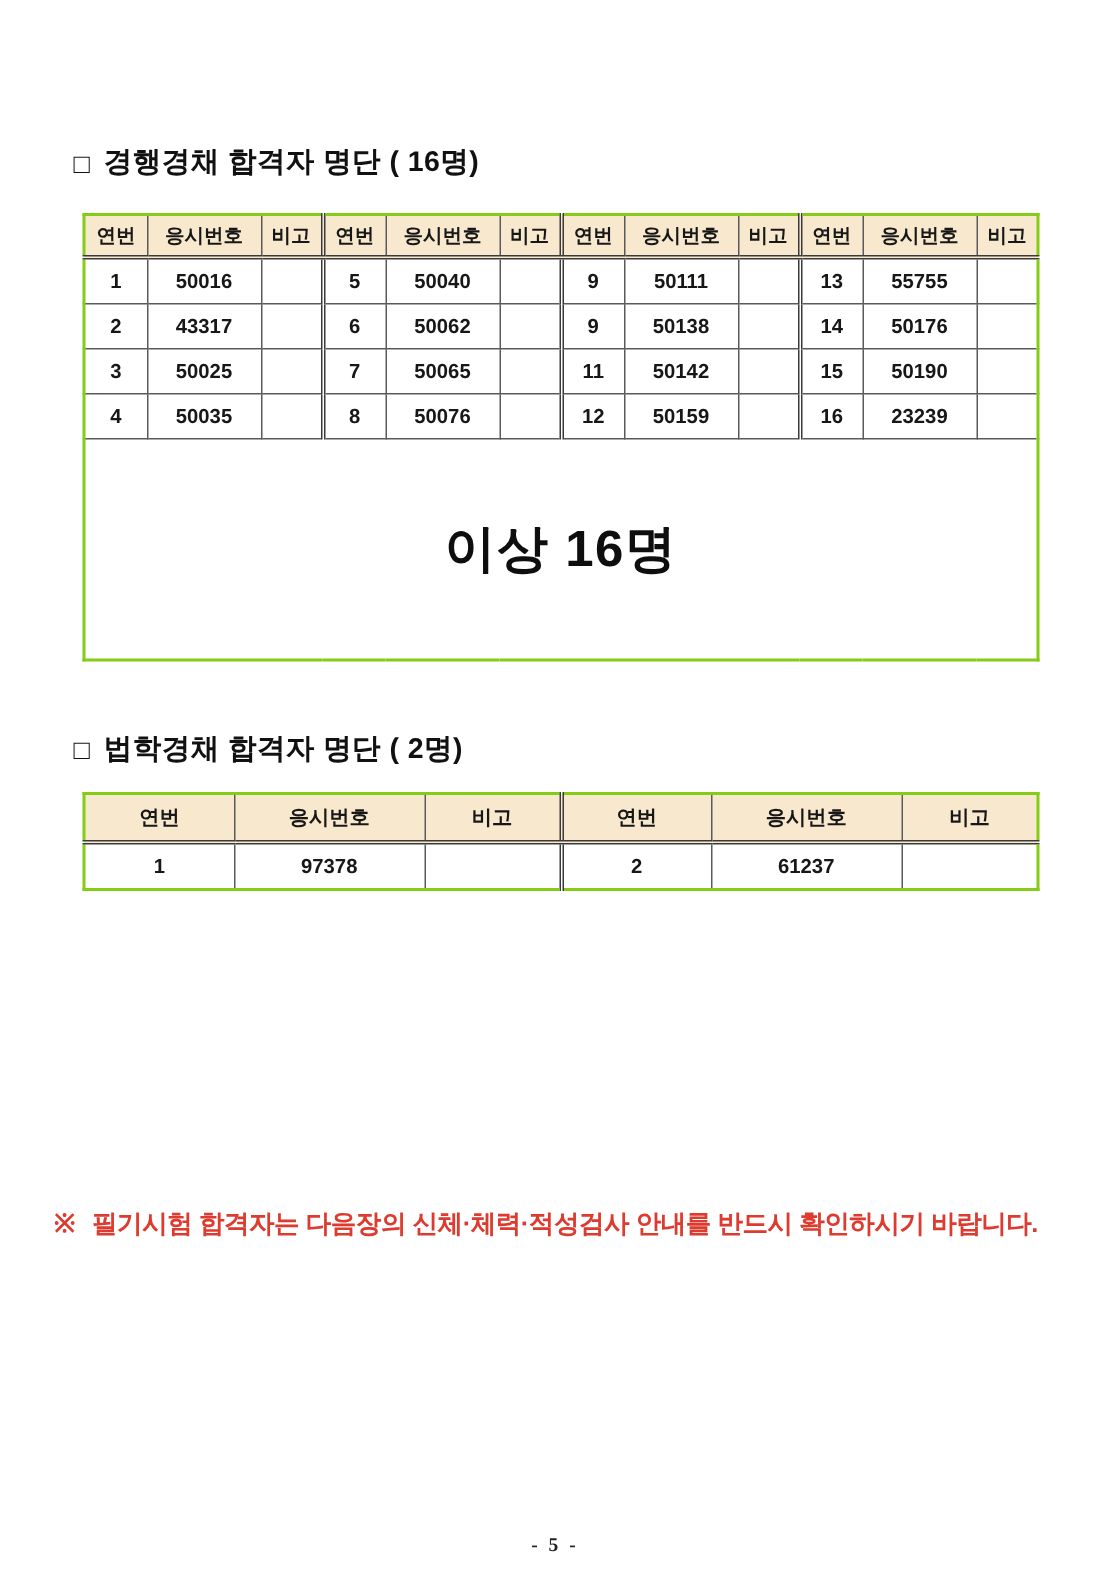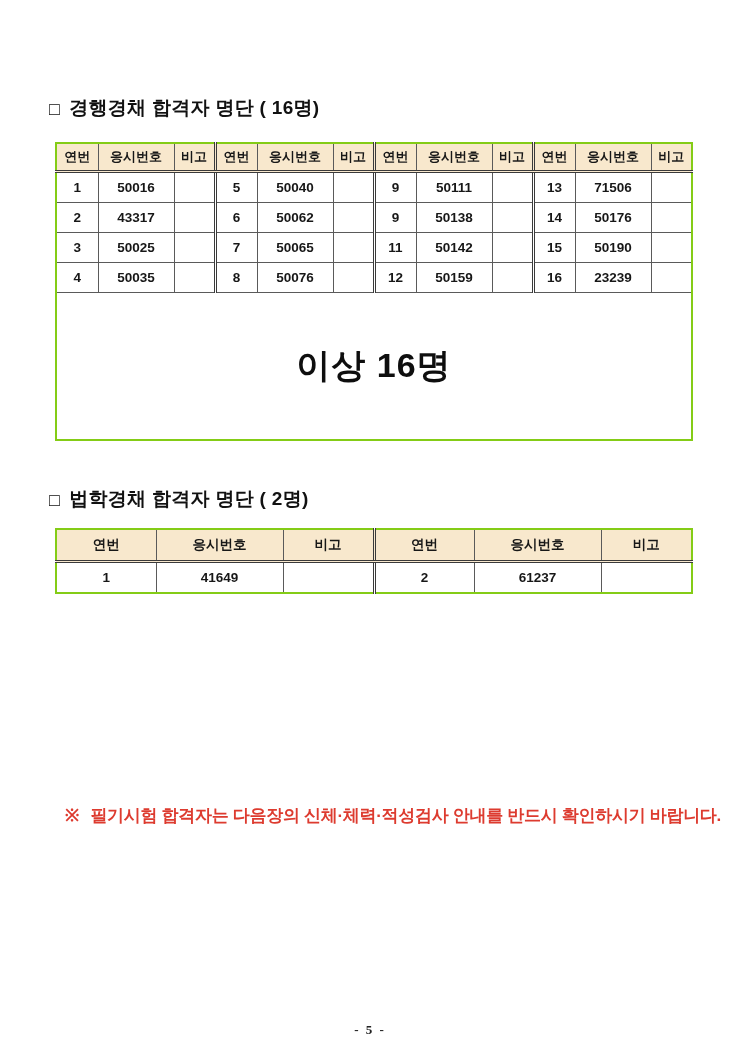--- a/index.html
+++ b/index.html
@@ -73,21 +73,21 @@
     font-size:34px;
     font-weight:800;
     letter-spacing:1px;
     color:#0e0e0e;
     padding:0;
   }
   #table1 td.summary { height:146px;border-radius:19px; }
   #table2 td.summary { height:171px; }
   .note {
     position:absolute;
-    left:65px;
+    left:36px;
     top:803px;
     width:660px;
     font-size:17px;
     font-weight:700;
     color:#DD3B2F;
     letter-spacing:-0.3px;
     white-space:nowrap;
   }
   .note .ref-mark { margin-right:7px; }
   .page-number {
@@ -146,21 +146,21 @@
       <td class="cell">1</td>
       <td class="cell">50016</td>
       <td class="cell"></td>
       <td class="cell gs">5</td>
       <td class="cell">50040</td>
       <td class="cell"></td>
       <td class="cell gs">9</td>
       <td class="cell">50111</td>
       <td class="cell"></td>
       <td class="cell gs">13</td>
-      <td class="cell">71506</td>
+      <td class="cell">55755</td>
       <td class="cell"></td>
     </tr>
     <tr>
       <td class="cell">2</td>
       <td class="cell">43317</td>
       <td class="cell"></td>
       <td class="cell gs">6</td>
       <td class="cell">50062</td>
       <td class="cell"></td>
       <td class="cell gs">9</td>
@@ -222,21 +222,21 @@
         <tr>
       <th>연번</th>
       <th>응시번호</th>
       <th>비고</th>
       <th class="gs">연번</th>
       <th>응시번호</th>
       <th>비고</th>
     </tr>
     <tr>
       <td class="cell">1</td>
-      <td class="cell">41649</td>
+      <td class="cell">97378</td>
       <td class="cell"></td>
       <td class="cell gs">2</td>
       <td class="cell">61237</td>
       <td class="cell"></td>
     </tr>
   </tbody>
     </table>
 
   <div class="note">
     <span class="ref-mark">※</span>

